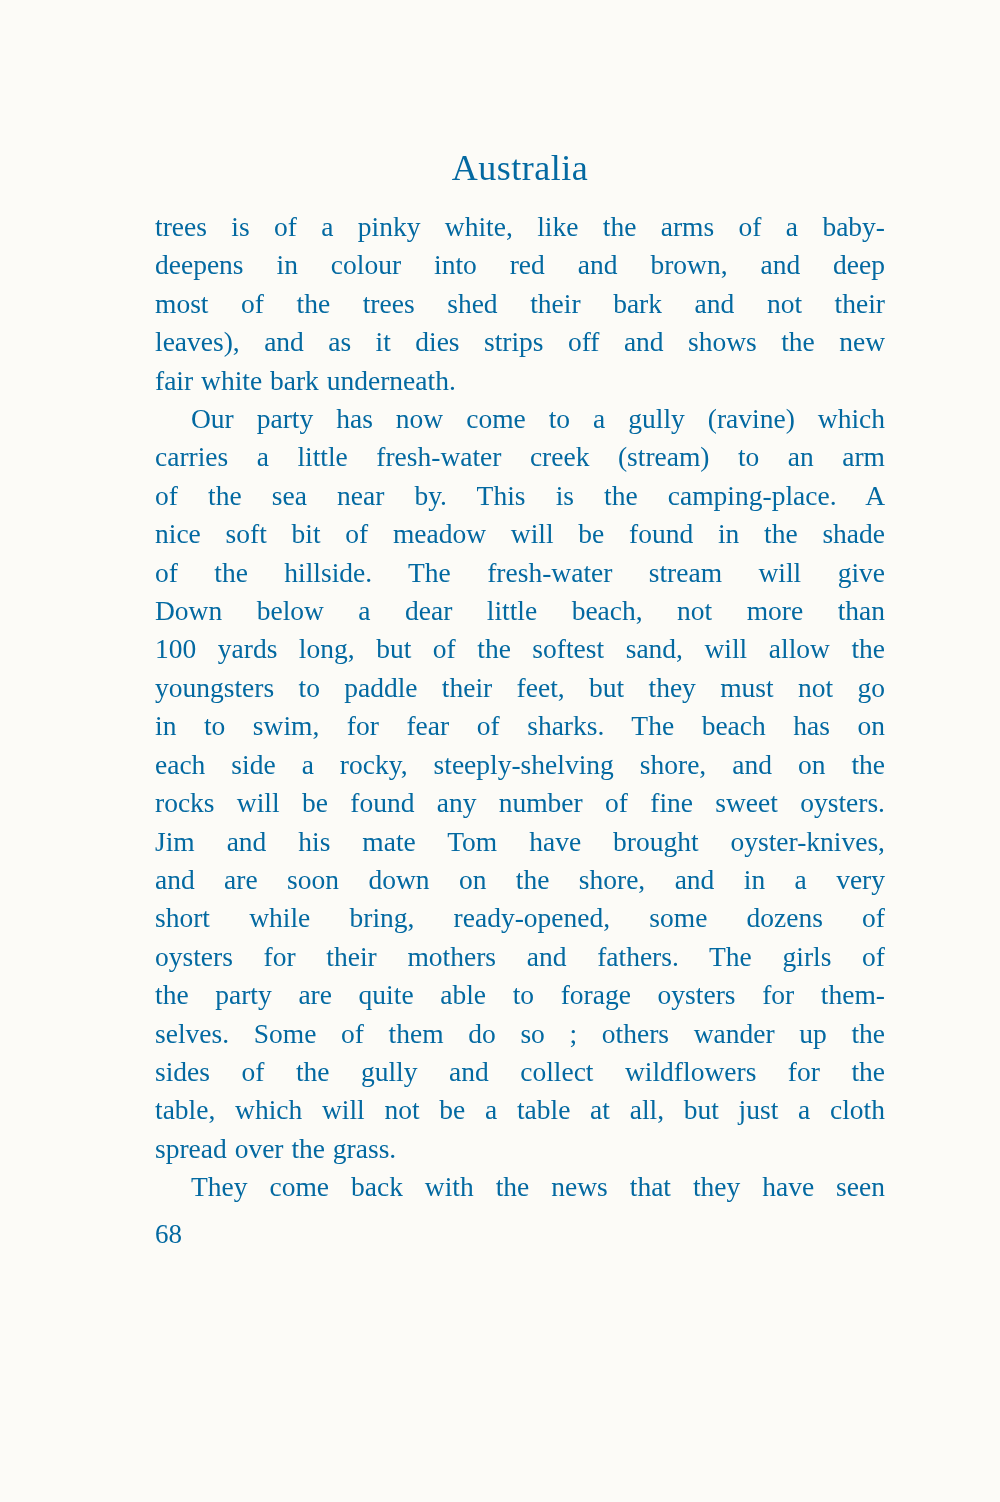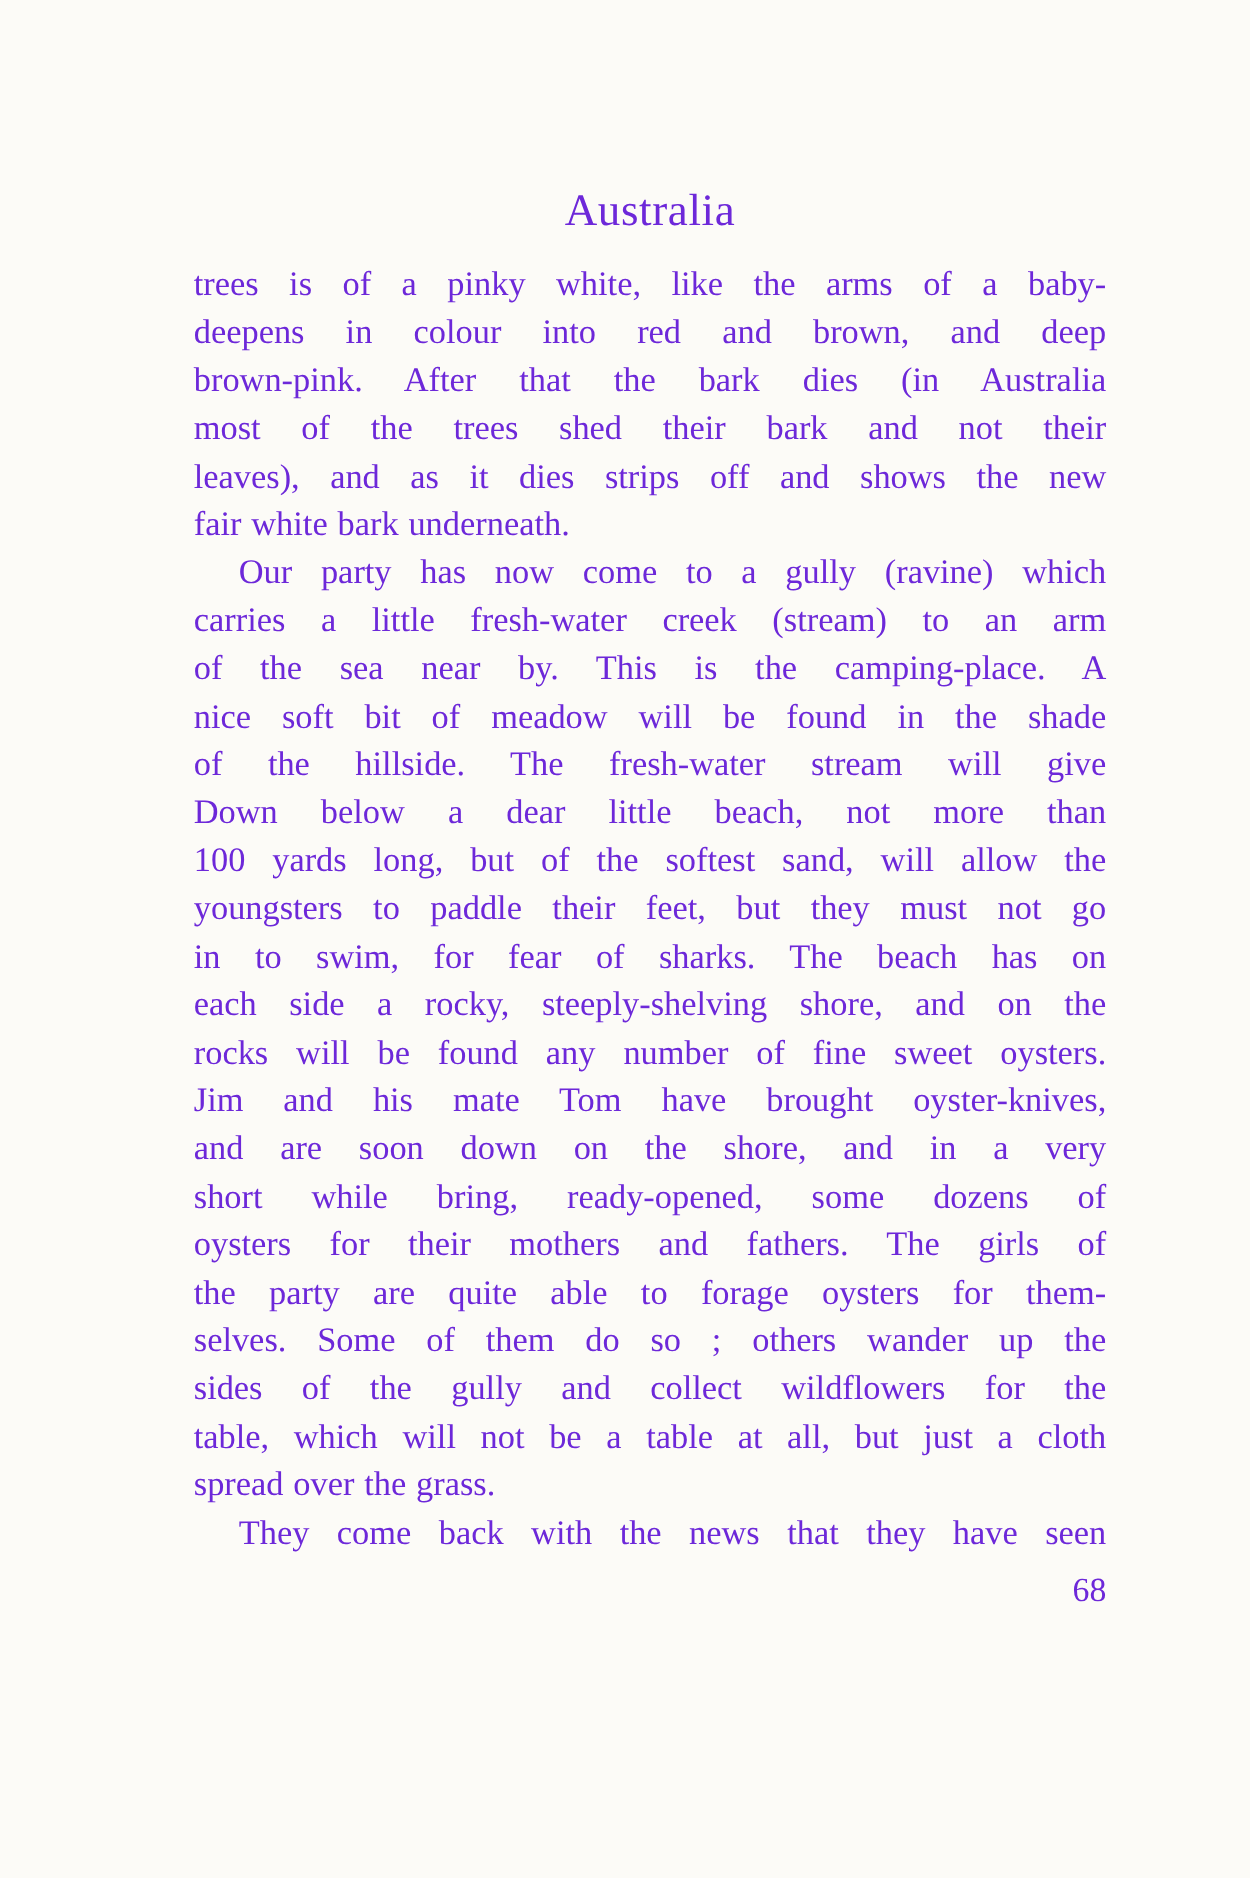--- a/index.html
+++ b/index.html
@@ -7,21 +7,21 @@
     padding: 0;
     background: #f4f2ee;
     font-family: "Liberation Serif", "DejaVu Serif", serif;
   }
   .page {
     position: relative;
     width: 1000px;
     height: 1502px;
     margin: 0 auto;
     background: #fcfbf7;
-    color: #6d28d9;
+    color: #0369a1;
     overflow: hidden;
     box-sizing: border-box;
   }
   .text-block {
     position: absolute;
     left: 155px;
     top: 146px;
     width: 730px;
   }
   .running-head {
@@ -40,37 +40,36 @@
     word-spacing: 1px;
     white-space: normal;
   }
   .line.last {
     text-align-last: left;
   }
   .line.indent {
     text-indent: 36px;
   }
   .folio {
-    text-align: right;
+    text-align: left;
     font-size: 27px;
     margin-top: 12px;
   }
 </style>
 </head>
 <body>
 
 <div class="page">
   <div class="text-block">
 
     <div class="running-head">Australia</div>
 
     <div class="para">
       <div class="line">trees is of a pinky white, like the arms of a baby-</div>
       <div class="line">deepens in colour into red and brown, and deep</div>
-      <div class="line">brown-pink.  After that the bark dies (in Australia</div>
       <div class="line">most of the trees shed their bark and not their</div>
       <div class="line">leaves), and as it dies strips off and shows the new</div>
       <div class="line last">fair white bark underneath.</div>
     </div>
 
     <div class="para">
       <div class="line indent">Our party has now come to a gully (ravine) which</div>
       <div class="line">carries a little fresh-water creek (stream) to an arm</div>
       <div class="line">of the sea near by.  This is the camping-place.  A</div>
       <div class="line">nice soft bit of meadow will be found in the shade</div>

